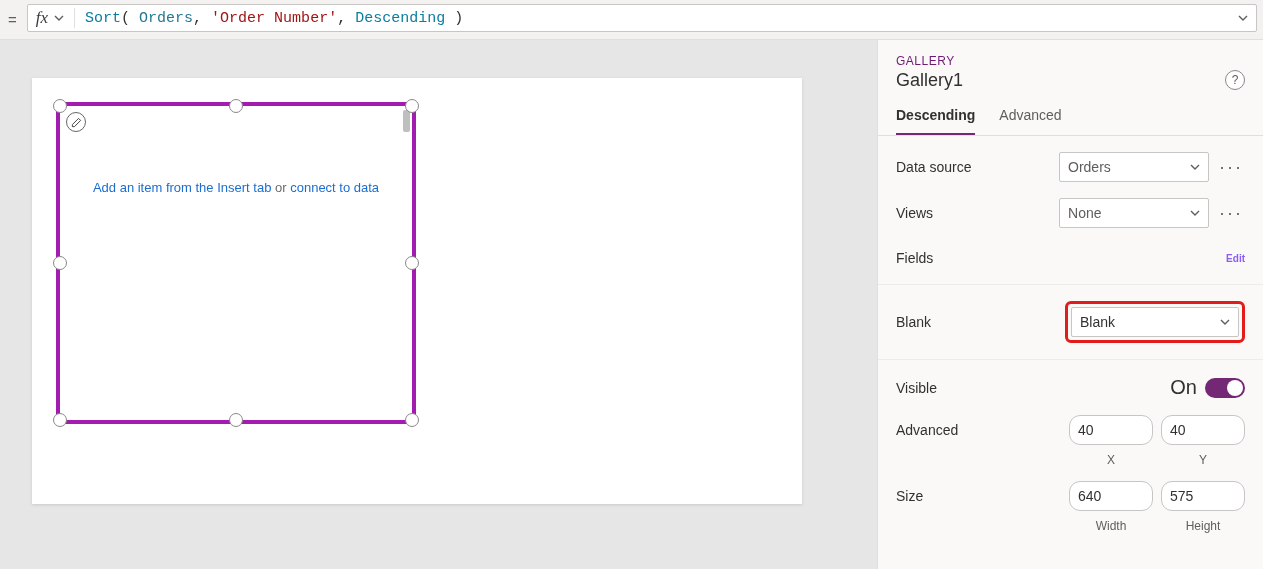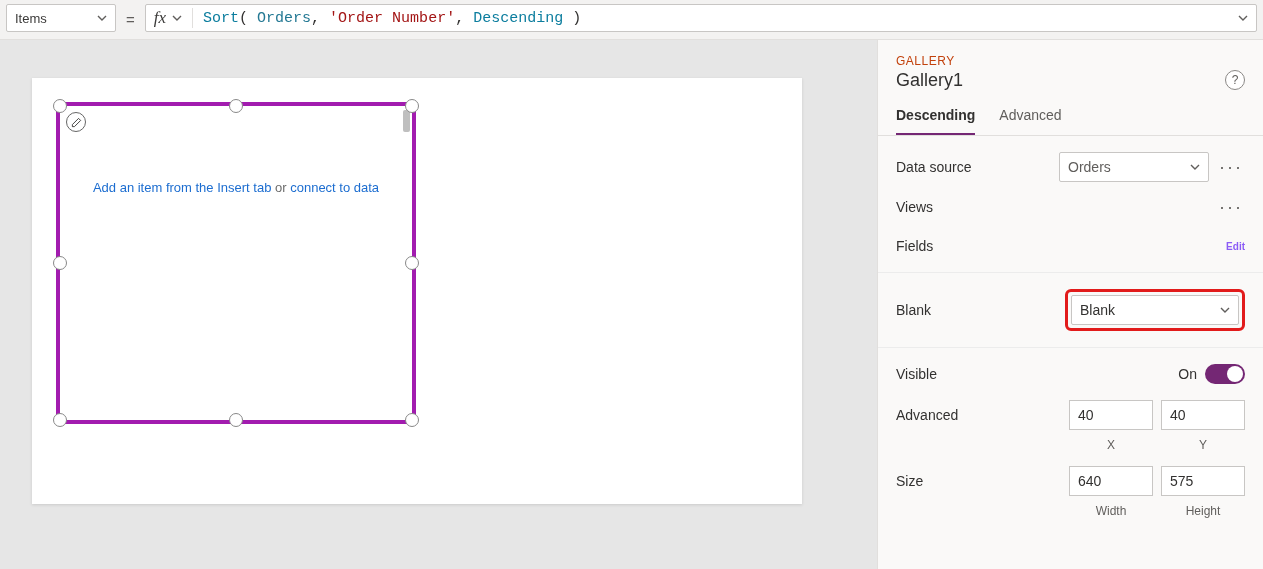--- a/index.html
+++ b/index.html
@@ -141,21 +141,21 @@
     background: #faf9f8;
     overflow-y: auto;
     padding-bottom: 18px;
   }
   .panel-head {
     padding: 14px 18px 0 18px;
   }
   .panel-type {
     font-size: 12px;
     letter-spacing: .5px;
-    color: #c2410c;
+    color: #701a75;
   }
   .panel-name-row{ display:flex; justify-content:space-between; align-items:center; }
   .panel-name { font-size: 18px; color: #323130; margin-top: 2px; }
   .help-circle{
     width:20px;height:20px;border:1px solid #8a8886;border-radius:50%;
     display:flex;align-items:center;justify-content:center;color:#605e5c;font-size:12px;
     background:#fff;
   }
   .tabs {
     display: flex; gap: 24px;
@@ -196,54 +196,46 @@
     padding:0 2px;
   }
   .edit-link { color:#8b5cf6; font-size:10px;font-weight:bold; }
 
   .highlight-box{ border:3px solid #e21b1b; border-radius:6px; padding:3px; }
   .highlight-box .dd{min-width:168px; color:#323130;}
 
   .toggle{
     display:flex; align-items:center; gap:8px;
   }
-  .toggle-label{font-size:14px;color:#323130;}
+  .toggle-label{font-size:20px;color:#323130;}
   .switch{
     width:40px;height:20px;background:#742774;border-radius:10px;position:relative;
   }
   .switch .knob{
     position:absolute; right:2px; top:2px; width:16px; height:16px;
     background:#fff; border-radius:50%;
   }
 
   .num-in {
     width:84px; height:30px;
-    border:1px solid #c8c6c4; border-radius:0; background:#fff;
+    border:1px solid #c8c6c4; border-radius:11px; background:#fff;
     padding:0 8px; font-size:14px; color:#323130;
   }
   .sub-labels{ display:flex; gap:8px; justify-content:flex-end; padding:0 18px 6px; }
   .sub-labels span{ width:84px; text-align:center; font-size:12px; color:#605e5c; }
 
   .chev{
     width:10px;height:10px;display:inline-block;
   }
   .chev svg{display:block;}
 </style>
 </head>
 <body>
 
 <div class="formula-row">
-  <div class="prop-dd">
-    <span>Items</span>
-    <span class="chev">
-      <svg viewBox="0 0 10 10">
-          <path d="M1 3 L5 7 L9 3" stroke="#605e5c" stroke-width="1.4" fill="none"></path>
-        </svg>
-    </span>
-  </div>
   <div class="eq-sign">=</div>
   <div class="formula-box">
     <span class="fx-ic">
       <span>fx</span>
       <span class="chev">
         <svg viewBox="0 0 10 10">
             <path d="M1 3 L5 7 L9 3" stroke="#605e5c" stroke-width="1.4" fill="none"></path>
           </svg>
       </span>
     </span>
@@ -308,20 +300,28 @@
                   <path d="M1 3 L5 7 L9 3" stroke="#605e5c" stroke-width="1.4" fill="none"></path>
                 </svg>
               </span>
           </div>
           <span class="ellipsis">···</span>
         </div>
       </div>
       <div class="prop-row">
         <div class="prop-label">Views</div>
         <div class="prop-ctrl">
+          <div class="dd">
+            <span>None</span>
+            <span class="chev">
+                <svg viewBox="0 0 10 10">
+                  <path d="M1 3 L5 7 L9 3" stroke="#605e5c" stroke-width="1.4" fill="none"></path>
+                </svg>
+              </span>
+          </div>
           <span class="ellipsis">···</span>
         </div>
       </div>
       <div class="prop-row" style="padding-top:14px;padding-bottom:10px;">
         <div class="prop-label">Fields</div>
         <div class="prop-ctrl">
           <span class="edit-link">Edit</span>
         </div>
       </div>
     </div>

